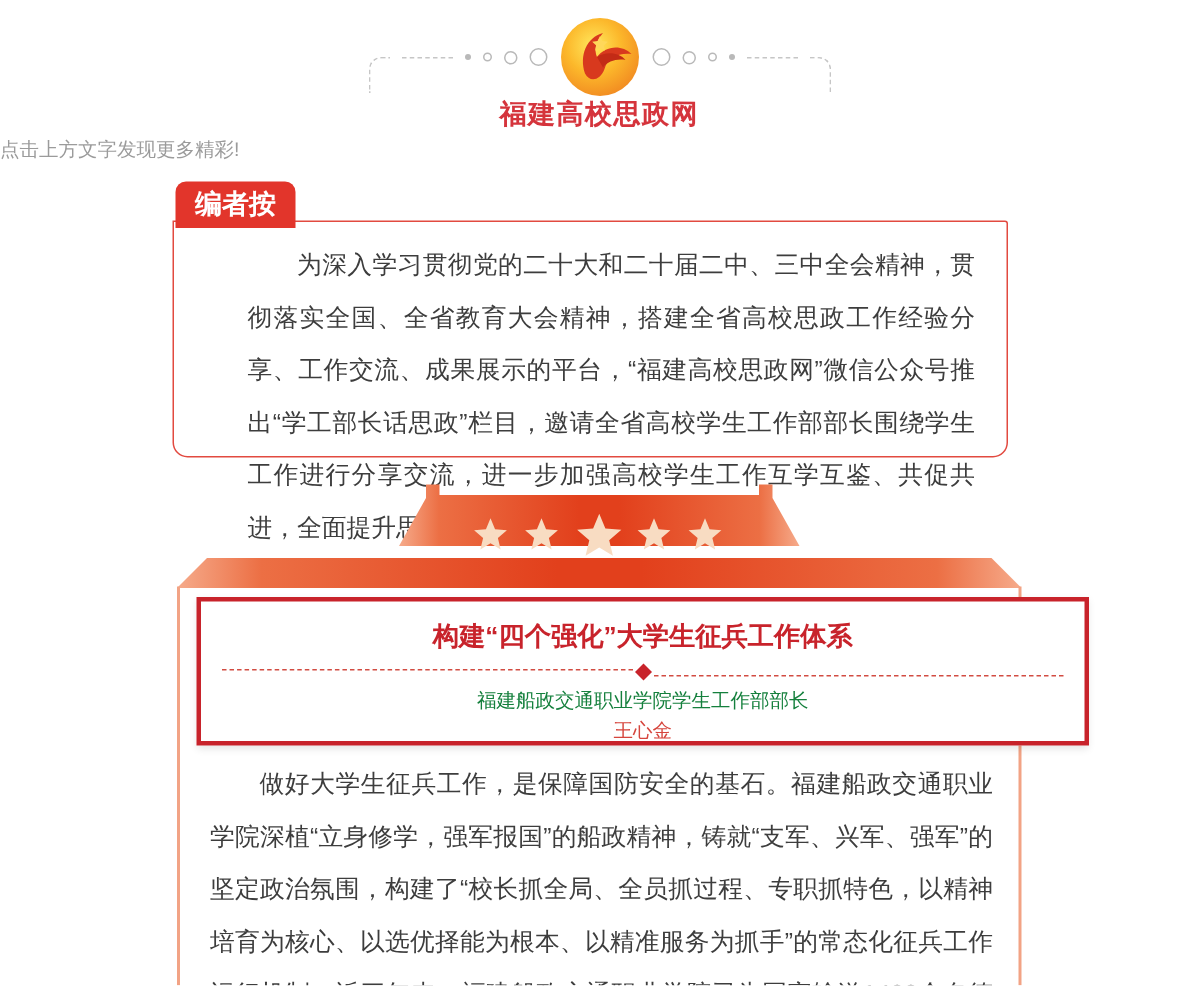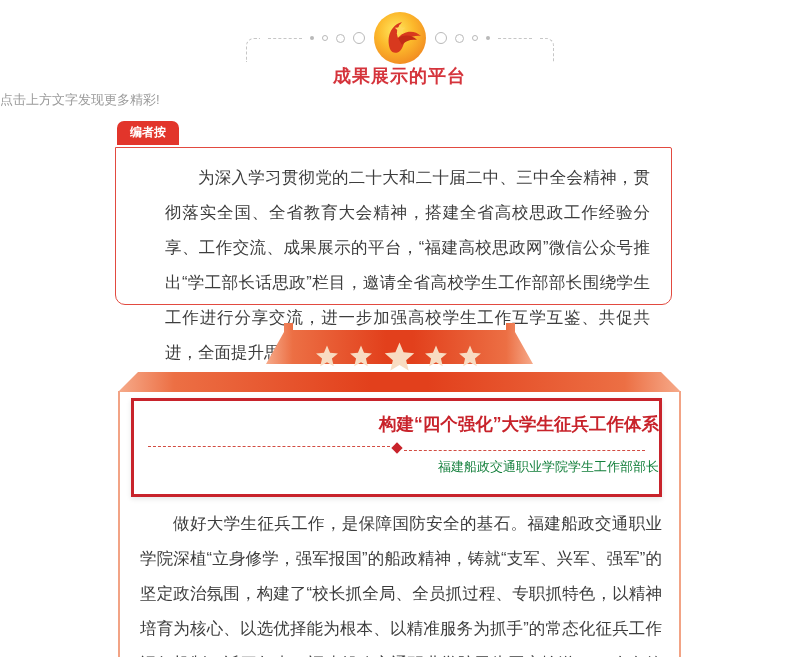--- a/index.html
+++ b/index.html
@@ -20,35 +20,35 @@
   .dot-m { width:9px; height:9px; border:1px solid #b9b9b9; }
   .dot-l { width:12px; height:12px; border:1px solid #b9b9b9; }
   .logo { width:54px; height:54px; flex:none; cursor:pointer; }
   .site-name { position:absolute; top:64px; left:0; width:100%; text-align:center;
                color:#d5343c; font-size:18px; font-weight:bold; letter-spacing:1px; cursor:pointer; }
   .tagline { position:absolute; top:91px; left:0; width:100%; text-align:left;
              color:#9b9b9b; font-size:13px; }
 
   
   .editor-badge { position:absolute; left:117px; top:121px; background:#e2352b; color:#fff;
-                  font-size:12px; font-weight:bold; padding:3px 13px 4px; border-radius:7px 7px 0 0; z-index:2; }
+                  font-size:18px; font-weight:bold; padding:3px 13px 4px; border-radius:7px 7px 0 0; z-index:2; }
   .editor-box { position:absolute; left:115px; top:147px; width:557px; height:158px;
                 border:1px solid #e24a40; border-radius:0 2px 10px 10px; background:#fff;padding-left:28px; }
   .editor-box p { margin:12px 21px; font-size:16.5px; line-height:35px; color:#3d3d3d;
                   text-align:justify; text-indent:2em; }
 
   
   .roof-svg { position:absolute; left:118px; top:318px; }
   .side-border { position:absolute; top:391px; bottom:0; width:2px; background:#f2a385; }
   .side-border.left { left:118px; }
   .side-border.right { left:679px; }
 
   
-  .title-card { position:absolute; left:131px; top:398px; width:531px; height:99px; background:#fff;
-                border:3px solid #c8232b; box-shadow:0 2px 5px rgba(0,0,0,0.10); text-align:right; }
+  .title-card { position:absolute; left:131px; top:398px; width:595px; height:99px; background:#fff;
+                border:3px solid #c8232b; box-shadow:0 2px 5px rgba(0,0,0,0.10); text-align:center; }
   .article-title { margin-top:11px; font-size:17.5px; font-weight:bold; color:#c8232b; }
   .divider { display:flex; align-items:center; margin:7px 14px 5px; height:10px; }
   .divider .line { flex:1; border-top:1px dashed #d24c42; }
   .divider .line.lft { transform:translateY(-2px); }
   .divider .line.rgt { transform:translateY(2px); }
   .divider .diamond { width:8px; height:8px; background:#c8232b; transform:rotate(45deg); margin:0 3px; flex:none; }
   .author-title { font-size:13px; color:#15803d; line-height:18px; }
   .author-name { font-size:13px; color:#d6453d; line-height:18px; margin-top:2px; }
 
   
@@ -83,21 +83,21 @@
       </svg>
     </span>
     <span class="dot dot-l"></span>
     <span class="dot dot-m"></span>
     <span class="dot dot-s"></span>
     <span class="dot dot-solid"></span>
     <span class="dash-line"></span>
     <span class="corner corner-r"></span>
   </div>
 
-  <div class="site-name">成果展示的平台</div>
+  <div class="site-name">福建高校思政网</div>
   <div class="tagline">点击上方文字发现更多精彩!</div>
 
   <div class="editor-badge">编者按</div>
   <div class="editor-box">
     <p>为深入学习贯彻党的二十大和二十届二中、三中全会精神，贯彻落实全国、全省教育大会精神，搭建全省高校思政工作经验分享、工作交流、成果展示的平台，“福建高校思政网”微信公众号推出“学工部长话思政”栏目，邀请全省高校学生工作部部长围绕学生工作进行分享交流，进一步加强高校学生工作互学互鉴、共促共进，全面提升思想政治工作质效。</p>
   </div>
 
   <svg class="roof-svg" width="563" height="76" viewBox="0 0 563 76">
     <defs>
       <linearGradient id="eave" x1="0" y1="0" x2="1" y2="0">
@@ -123,19 +123,20 @@
   <div class="side-border right"></div>
 
   <div class="title-card">
     <div class="article-title">构建“四个强化”大学生征兵工作体系</div>
     <div class="divider">
       <span class="line lft"></span>
       <span class="diamond"></span>
       <span class="line rgt"></span>
     </div>
     <div class="author-title">福建船政交通职业学院学生工作部部长</div>
+    <div class="author-name">王心金</div>
   </div>
 
   <div class="article-body">
     <p>做好大学生征兵工作，是保障国防安全的基石。福建船政交通职业学院深植“立身修学，强军报国”的船政精神，铸就“支军、兴军、强军”的坚定政治氛围，构建了“校长抓全局、全员抓过程、专职抓特色，以精神培育为核心、以选优择能为根本、以精准服务为抓手”的常态化征兵工作运行机制。近三年来，福建船政交通职业学院已为国家输送1400余名德才兼备、具备新时期大学生素养</p>
   </div>
 
 </div>
 
 </body></html>

